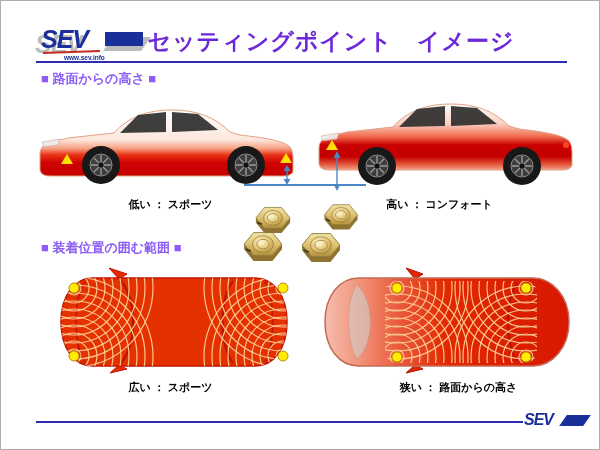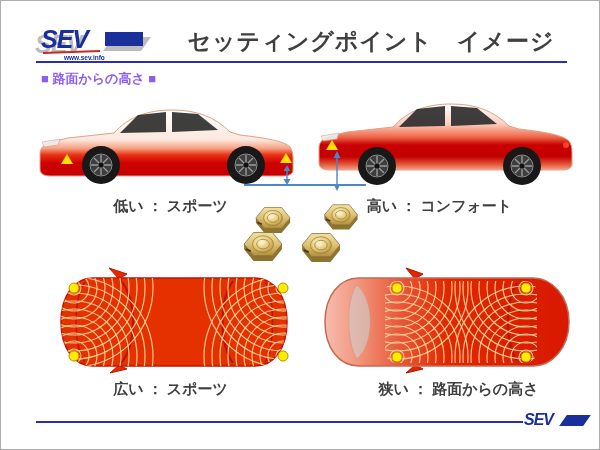--- a/index.html
+++ b/index.html
@@ -7,21 +7,21 @@
 
   
   .logo { position:absolute; left:36px; top:23px; width:112px; height:38px; }
   .logo .shadow { position:absolute; left:-2px; top:6px; font-size:25px; font-weight:bold; font-style:italic; letter-spacing:-1px; color:#bcbcbc; }
   .logo .main { position:absolute; left:4px; top:1px; font-size:25px; font-weight:bold; font-style:italic; letter-spacing:-1px; color:#1b2f9b; }
   .logo .pg-shadow { position:absolute; left:71px; top:13px; width:38px; height:14px; background:#bcbcbc; transform:skewX(-35deg); }
   .logo .pg { position:absolute; left:68px; top:8px; width:38px; height:14px; background:#1b2f9b; }
   .logo .redline { position:absolute; left:6px; top:27px; width:57px; height:2px; background:#c62a22; transform:rotate(-2deg); }
   .logo .url { position:absolute; left:27px; top:30px; font-size:6.5px; font-weight:bold; color:#1b2f9b; white-space:nowrap; }
 
-  .page-title { position:absolute; left:140px; top:25px; width:380px; text-align:center; font-size:23px; font-weight:bold; color:#404040; letter-spacing:1px; white-space:nowrap;margin-left:40px; }
+  .page-title { position:absolute; left:140px; top:25px; width:380px; text-align:center; font-size:23px; font-weight:bold; color:#6d28d9; letter-spacing:1px; white-space:nowrap; }
   .header-rule { position:absolute; left:35px; top:60px; width:531px; height:2px; background:#2d2db4; }
 
   .sec-heading { position:absolute; left:40px; font-size:13px; font-weight:bold; color:#8b5cf6; white-space:nowrap; }
   #sec1-heading { top:69px; }
   #sec2-heading { top:238px; }
 
   .svg-abs { position:absolute; }
   #car-side-left { left:33px; top:94px; }
   #car-side-right { left:312px; top:88px; }
   #car-top-left { left:56px; top:264px; }
@@ -31,21 +31,21 @@
   .road-line { position:absolute; left:243px; top:183px; width:122px; height:2px; background:#4a86c8; }
 
   .tri { position:absolute; width:0; height:0; border-left:6px solid transparent; border-right:6px solid transparent; border-bottom:10px solid #ffe000; }
   #tri-1 { left:60px; top:153px; }
   #tri-2 { left:279px; top:152px; }
   #tri-3 { left:325px; top:139px; }
 
   #arrow-low { left:280px; top:164px; }
   #arrow-high { left:330px; top:150px; }
 
-  .caption { position:absolute; width:215px; text-align:center; font-size:15px; font-weight:bold; color:#404040; white-space:nowrap; }
+  .caption { position:absolute; width:215px; text-align:center; font-size:11px; font-weight:bold; color:#000000; white-space:nowrap; }
   #cap-s1-left { left:62px; top:196px; }
   #cap-s1-right { left:331px; top:196px; }
   #cap-s2-left { left:62px; top:379px; }
   #cap-s2-right { left:350px; top:379px; }
 
   g.ripples circle { fill:none; stroke:#ffd49a; stroke-width:1.2; opacity:0.9; }
 
   
   .footer-rule { position:absolute; left:35px; top:420px; width:487px; height:2px; background:#2d2db4; }
   .copyright { position:absolute; left:45px; top:424px; font-size:8px; color:#333; white-space:nowrap; }
@@ -171,20 +171,21 @@
         <ellipse cx="-1.5" cy="0.5" rx="3" ry="2.2" fill="#f7ecc0" opacity="0.9"></ellipse>
         <rect x="-16" y="6" width="5" height="1.7" fill="#42371d" transform="rotate(22 -16 6)"></rect>
       </g>
     </defs>
     <use href="#puck" transform="translate(32,18) scale(0.95)"></use>
     <use href="#puck" transform="translate(100,15) scale(0.92)"></use>
     <use href="#puck" transform="translate(22,44) scale(1.05)"></use>
     <use href="#puck" transform="translate(80,45) scale(1.05)"></use>
   </svg>
 
+  <div class="sec-heading" id="sec2-heading">■ 装着位置の囲む範囲 ■</div>
 
   <svg id="car-top-left" class="svg-abs" width="234" height="110" viewBox="0 0 234 110">
     <defs>
       <clipPath id="clipTopL">
         <path d="M36,13 L198,13 C217,13 230,31 230,57 C230,83 217,101 198,101 L36,101 C17,101 4,83 4,57 C4,31 17,13 36,13 Z"></path>
       </clipPath>
     </defs>
     <polygon points="62,14 52,3 70,9" fill="#e52a00" stroke="#c11500" stroke-width="1"></polygon>
     <polygon points="62,100 53,108 70,104" fill="#e52a00" stroke="#c11500" stroke-width="1"></polygon>
     <path d="M36,13 L198,13 C217,13 230,31 230,57 C230,83 217,101 198,101 L36,101 C17,101 4,83 4,57 C4,31 17,13 36,13 Z" fill="#e53000" stroke="#c11500" stroke-width="1.5"></path>

